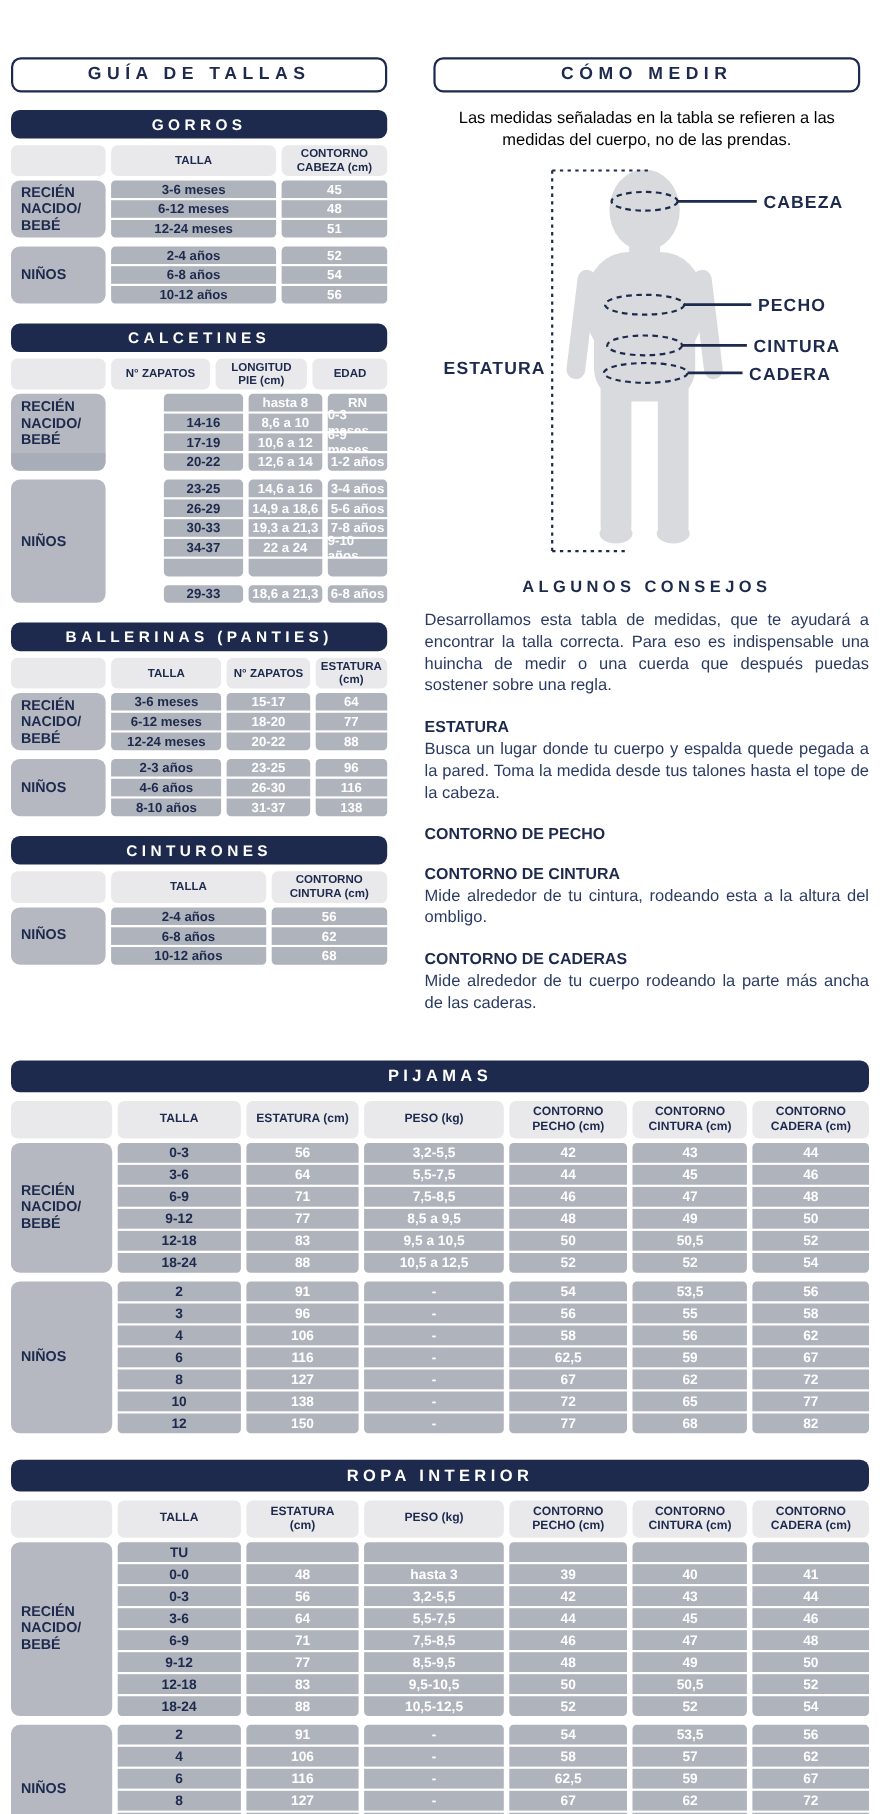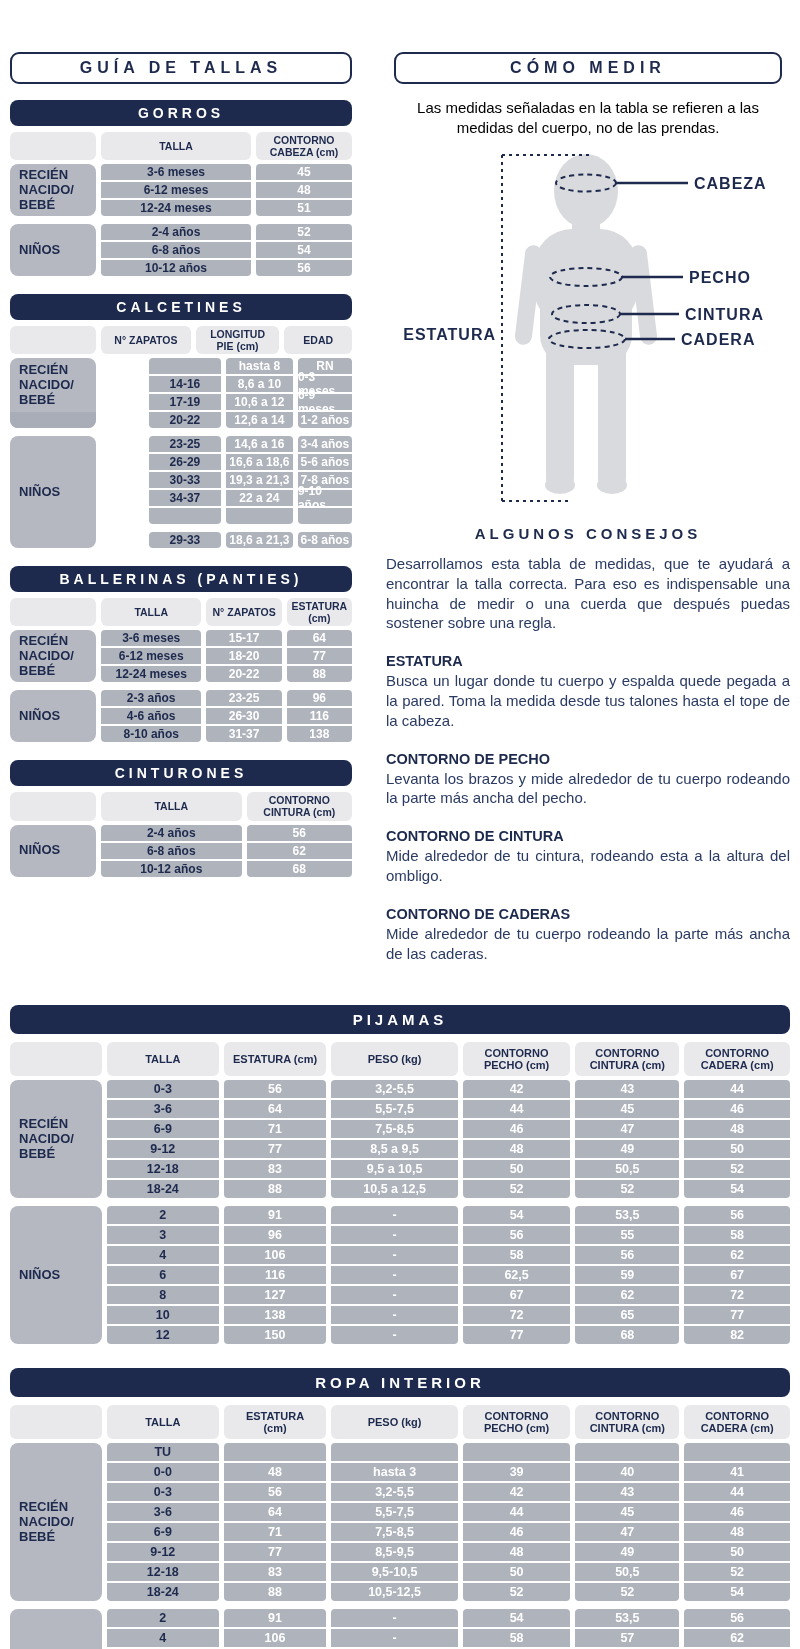--- a/index.html
+++ b/index.html
@@ -184,21 +184,21 @@
               </div>
             </div>
             <div class="t-group">
               <div class="t-row">
                 <div class="t-cell c0" style="flex: 89 1 89px;">23-25</div>
                 <div class="t-cell" style="flex: 83 1 83px;">14,6 a 16</div>
                 <div class="t-cell" style="flex: 67 1 67px;">3-4 años</div>
               </div>
               <div class="t-row">
                 <div class="t-cell c0" style="flex: 89 1 89px;">26-29</div>
-                <div class="t-cell" style="flex: 83 1 83px;">16,6 a 18,6</div>
+                <div class="t-cell" style="flex: 83 1 83px;">14,9 a 18,6</div>
                 <div class="t-cell" style="flex: 67 1 67px;">5-6 años</div>
               </div>
               <div class="t-row">
                 <div class="t-cell c0" style="flex: 89 1 89px;">30-33</div>
                 <div class="t-cell" style="flex: 83 1 83px;">19,3 a 21,3</div>
                 <div class="t-cell" style="flex: 67 1 67px;">7-8 años</div>
               </div>
               <div class="t-row">
                 <div class="t-cell c0" style="flex: 89 1 89px;">34-37</div>
                 <div class="t-cell" style="flex: 83 1 83px;">22 a 24</div>
@@ -356,21 +356,20 @@
 
     <div class="consejos-title">ALGUNOS CONSEJOS</div>
     <p class="consejos-text">Desarrollamos esta tabla de medidas, que te ayudará a encontrar la talla correcta. Para eso es indispensable una huincha de medir o una cuerda que después puedas sostener sobre una regla.</p>
 
     <div class="sec">
       <h4>ESTATURA</h4>
       <p>Busca un lugar donde tu cuerpo y espalda quede pegada a la pared. Toma la medida desde tus talones hasta el tope de la cabeza.</p>
     </div>
     <div class="sec">
       <h4>CONTORNO DE PECHO</h4>
-      <p>Levanta los brazos y mide alrededor de tu cuerpo rodeando la parte más ancha del pecho.</p>
     </div>
     <div class="sec">
       <h4>CONTORNO DE CINTURA</h4>
       <p>Mide alrededor de tu cintura, rodeando esta a la altura del ombligo.</p>
     </div>
     <div class="sec">
       <h4>CONTORNO DE CADERAS</h4>
       <p>Mide alrededor de tu cuerpo rodeando la parte más ancha de las caderas.</p>
     </div>
   </div>

